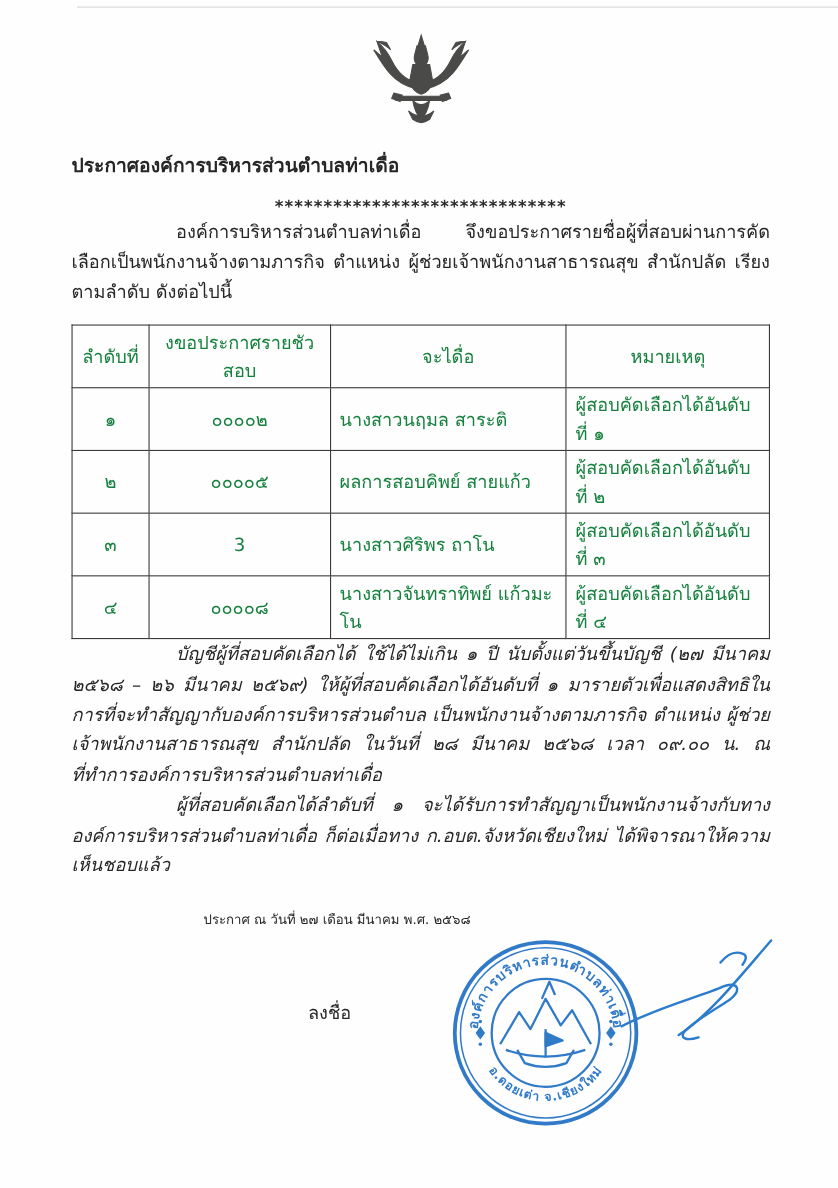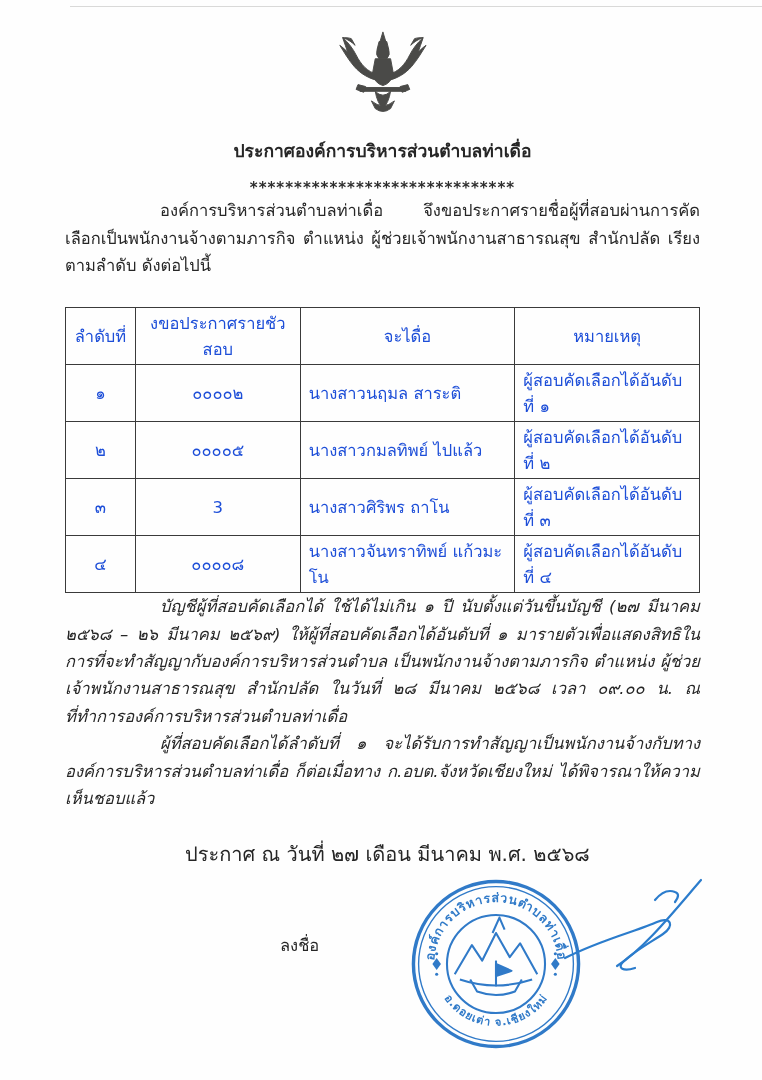--- a/index.html
+++ b/index.html
@@ -16,50 +16,50 @@
   .page::before{
     content:"";position:absolute;top:6px;left:70px;right:0;height:1px;
     background:#c9c9c7;opacity:.7;
   }
   .content{
     position:absolute;left:65px;top:0;width:635px;
   }
   .emblem-wrap{text-align:center;padding-top:30px;height:96px;}
   .emblem-wrap svg{height:92px;width:auto;}
   .title-line{
-    text-align:center;font-weight:bold;font-size:17.5px;line-height:1.55;
+    font-weight:bold;font-size:17.5px;line-height:1.55;
   }
   .title-1{margin-top:12px;}
   .title-2{margin-top:2px;}
   .stars{
     text-align:center;font-size:15px;letter-spacing:1px;margin-top:14px;
     font-weight:bold;color:#2e2e2e;
   }
   p.para{
     margin:0;font-size:16.5px;line-height:1.66;text-align:justify;
     text-indent:95px;
   }
   .p1{margin-top:16px;}
   .p2{margin-top:24px;}
   .p3{margin-top:18px;font-style:italic;}
   .p4{margin-top:24px;font-style:italic;}
   table.results{
-    border-collapse:collapse;width:635px;margin-top:28px;
-    font-size:16.5px;color:#1d4ed8;
+    border-collapse:collapse;width:635px;margin-top:16px;
+    font-size:16.5px;color:#15803d;
   }
   table.results th,table.results td{
     border:1.4px solid #3a3a3a;padding:2px 8px;height:26px;
     font-weight:normal;
   }
   table.results th{text-align:center;height:29px;}
   table.results td.c0,table.results td.c1{text-align:center;}
   table.results td.c2,table.results td.c3{text-align:left;}
   col.w0{width:70px;}col.w1{width:165px;}col.w2{width:215px;}col.w3{width:185px;}
   .dateline{
-    margin-top:26px;font-size:20px;padding-left:120px;
+    margin-top:26px;font-size:12px;padding-left:120px;
   }
   .sig-block{position:relative;height:300px;margin-top:0;}
   .sign-label{position:absolute;left:215px;top:62px;font-size:16.5px;}
   .stamp{
     position:absolute;left:345px;top:8px;width:172px;height:172px;
     opacity:.92;
   }
   .signature-ink{position:absolute;left:440px;top:0px;width:200px;height:180px;pointer-events:none;}
 </style>
 </head>
@@ -118,21 +118,21 @@
         <tbody>
           <tr>
             <td class="c0">๑</td>
             <td class="c1">๐๐๐๐๒</td>
             <td class="c2">นางสาวนฤมล  สาระติ</td>
             <td class="c3">ผู้สอบคัดเลือกได้อันดับที่ ๑</td>
           </tr>
           <tr>
             <td class="c0">๒</td>
             <td class="c1">๐๐๐๐๕</td>
-            <td class="c2">นางสาวกมลทิพย์  ไปแล้ว</td>
+            <td class="c2">ผลการสอบคิพย์  สายแก้ว</td>
             <td class="c3">ผู้สอบคัดเลือกได้อันดับที่ ๒</td>
           </tr>
           <tr>
             <td class="c0">๓</td>
             <td class="c1">3</td>
             <td class="c2">นางสาวศิริพร  ถาโน</td>
             <td class="c3">ผู้สอบคัดเลือกได้อันดับที่ ๓</td>
           </tr>
           <tr>
             <td class="c0">๔</td>

